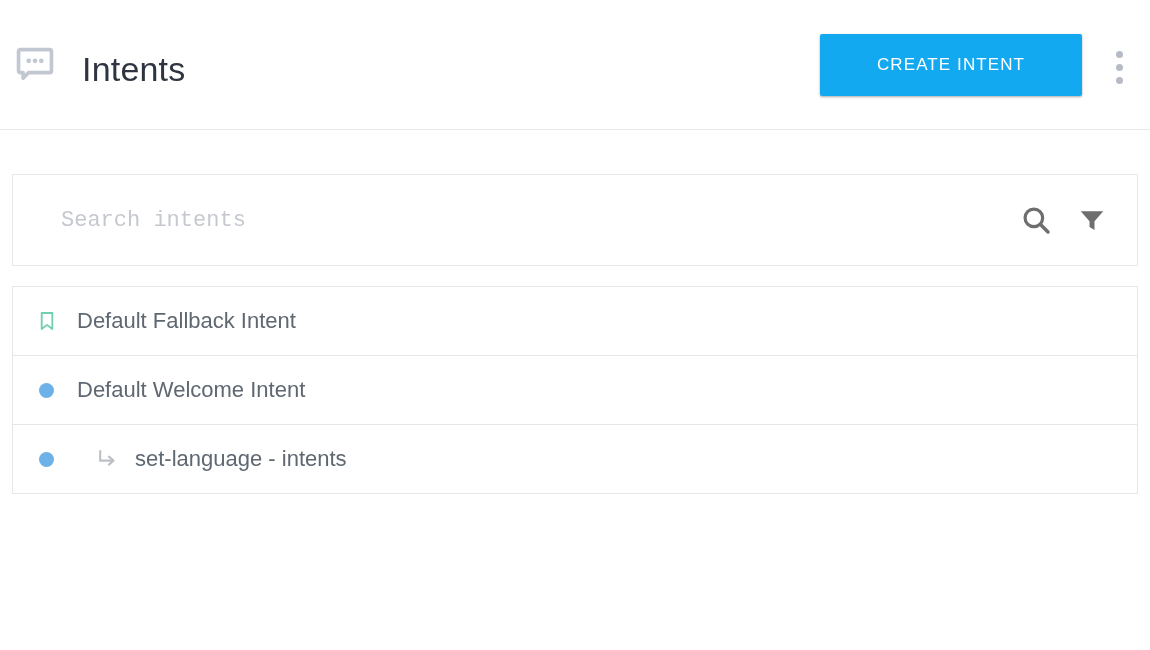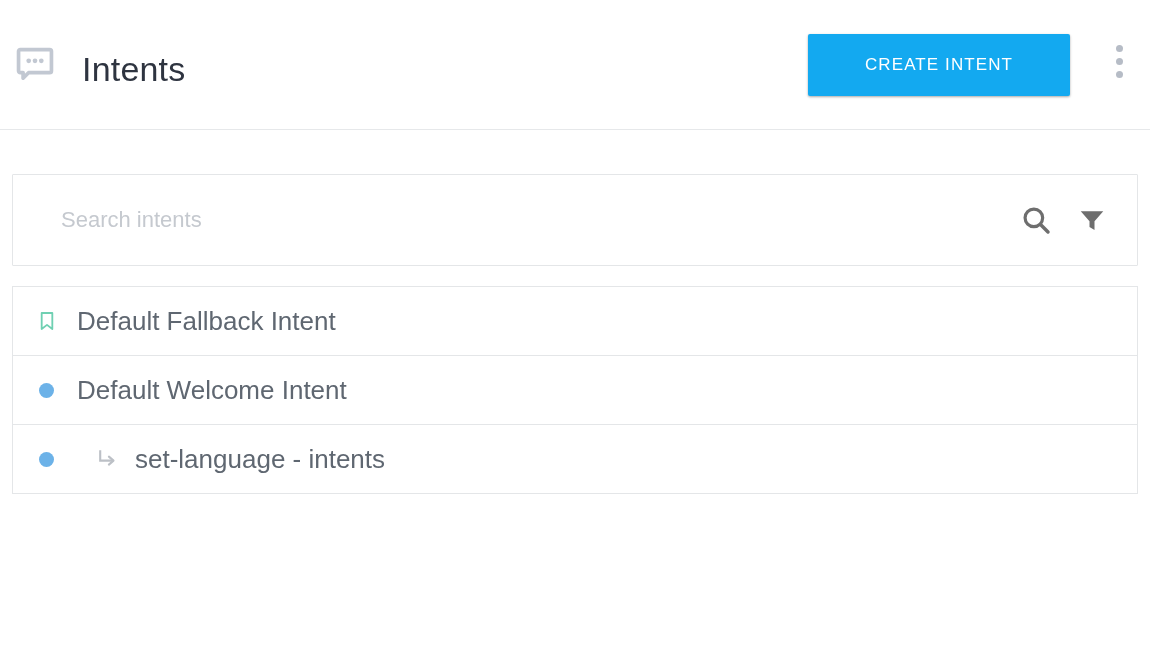--- a/index.html
+++ b/index.html
@@ -32,22 +32,22 @@
   .page-title {
     font-size: 34px;
     color: #2e3440;
     font-weight: 400;
     letter-spacing: 0.2px;
     line-height: 1;
     white-space: nowrap;
   }
   .header-right {
     display: flex;
-    align-items: flex-start;
-    gap: 30px;
+    align-items: flex-end;
+    gap: 18px;
     flex: 0 0 auto;
   }
   .create-btn {
     background: #13a9f0;
     color: #ffffff;
     border: none;
     font-family: "Liberation Sans", sans-serif;
     font-size: 17px;
     font-weight: 400;
     letter-spacing: 1.1px;
@@ -86,21 +86,21 @@
     background: #fff;
     display: flex;
     align-items: center;
     padding: 0 22px 0 48px;
     border-radius: 1px;
   }
   .search-input {
     flex: 1 1 auto;
     border: none;
     outline: none;
-    font-family: Liberation Sans, sans-serif;
+    font-family: Liberation Mono, monospace;
     font-size: 22px;
     color: #5f6771;
     background: transparent;
     padding: 0;
   }
   .search-input::placeholder { color: #c5c9cf; }
   .search-actions { display: flex; align-items: center; gap: 22px; padding-right: 6px; }
   .icon-btn {
     width: 34px; height: 34px;
     display: flex; align-items: center; justify-content: center;
@@ -133,21 +133,21 @@
   .dot {
     width: 15px; height: 15px;
     border-radius: 50%;
     background: #6cb2e8;
     display: block;
     margin-left: 4px;
   }
   .bookmark { display: block; width: 22px; height: 22px; margin-left: 1px; }
   .child-arrow { display: block; width: 24px; height: 24px; margin: 0 16px 0 18px; flex: 0 0 auto; }
   .row-label {
-    font-size: 26px;
+    font-size: 22px;
     color: #5f6771;
     white-space: nowrap;
     line-height: 1;
   }
   .chev { display: block; width: 22px; height: 22px; margin-left: 18px; flex: 0 0 auto; }
 </style>
 </head>
 <body>
 
 <div class="header">

